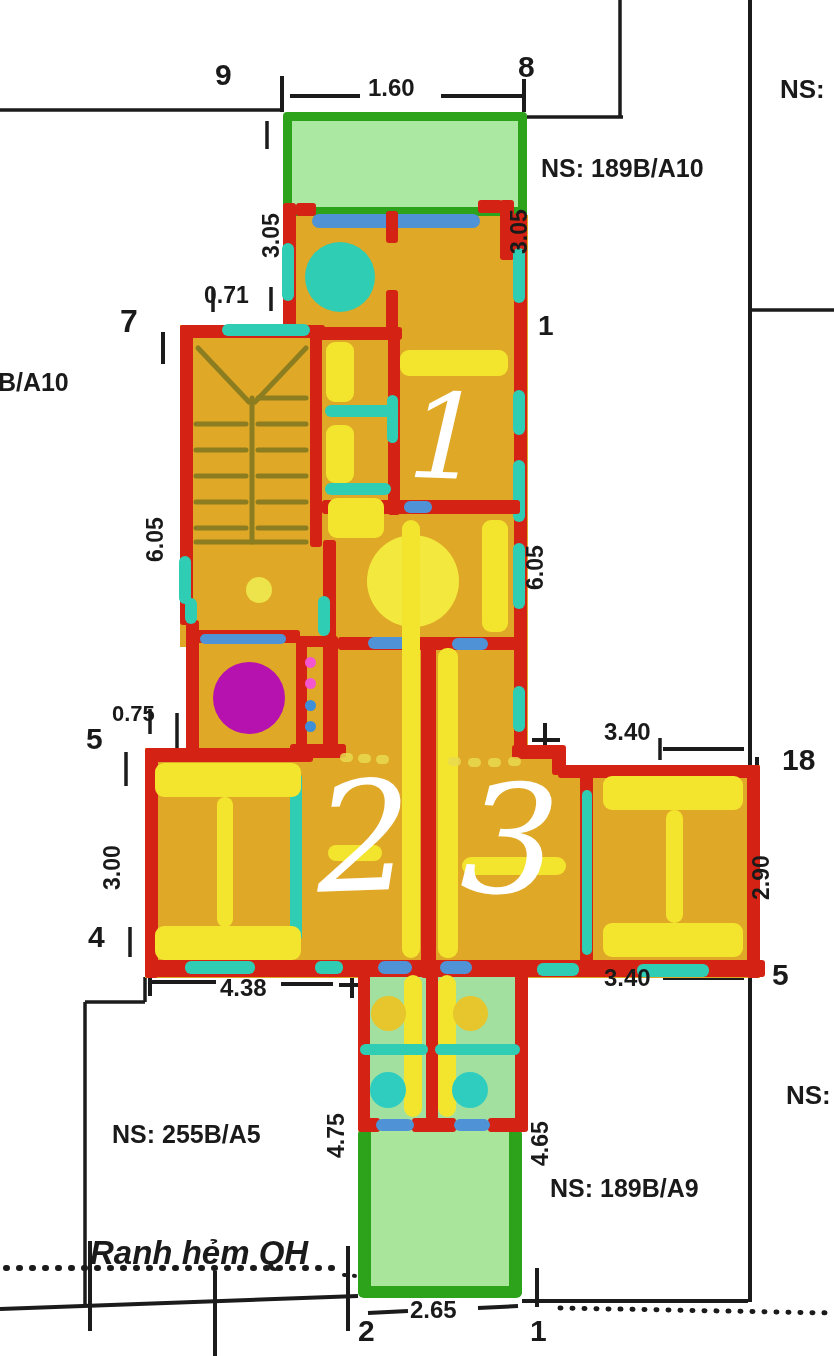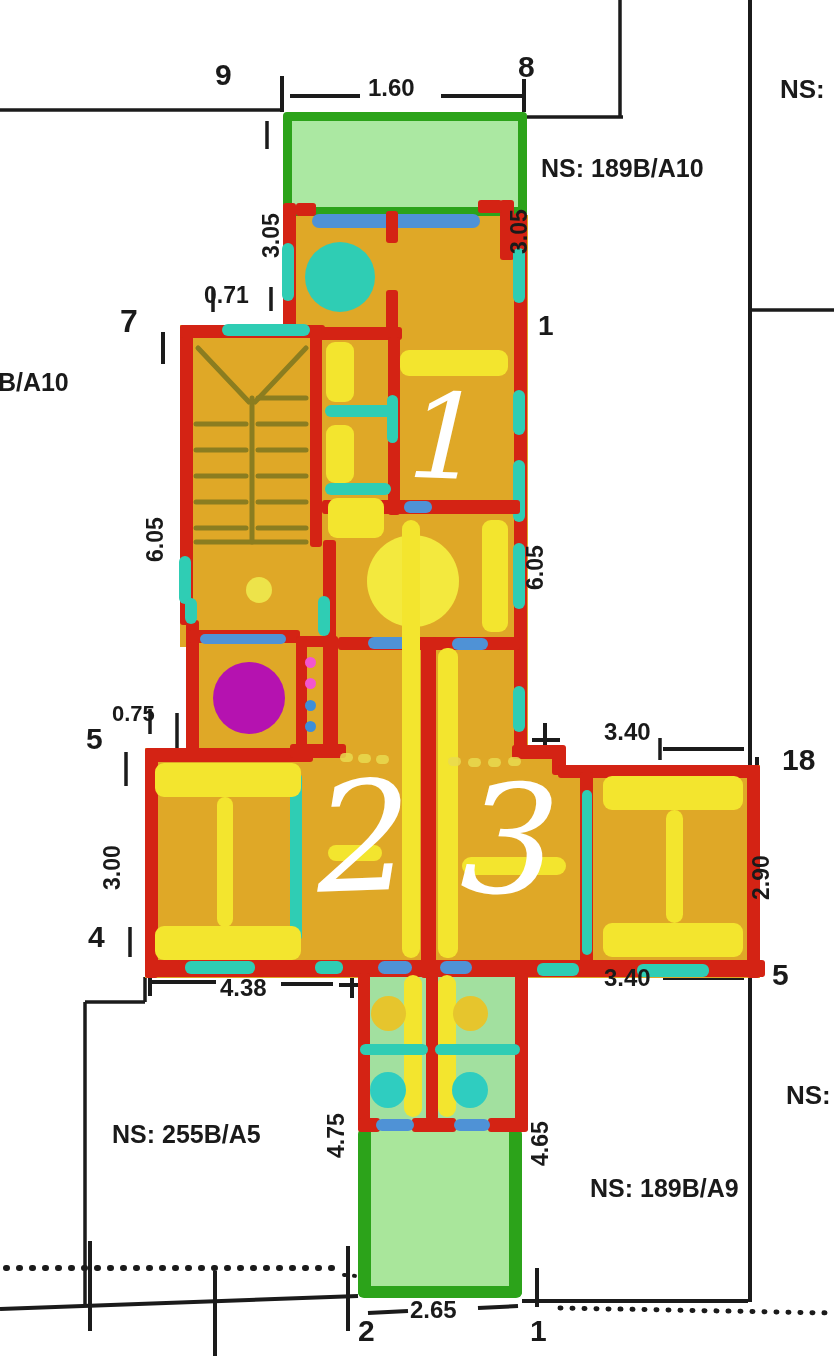--- a/index.html
+++ b/index.html
@@ -239,16 +239,17 @@
   <div class="vd" style="left:524px;top:590px;">6.05</div>
   <div class="vd" style="left:101px;top:890px;">3.00</div>
   <div class="vd" style="left:750px;top:900px;">2.90</div>
   <div class="vd" style="left:325px;top:1158px;">4.75</div>
   <div class="vd" style="left:529px;top:1166px;">4.65</div>
 
   <div class="lb" style="left:780px;top:76px;font-size:26px;">NS:</div>
   <div class="lb" style="left:541px;top:156px;font-size:25px;">NS: 189B/A10</div>
   <div class="lb" style="left:-16px;top:370px;font-size:25px;">9B/A10</div>
   <div class="lb" style="left:112px;top:1122px;font-size:25px;">NS: 255B/A5</div>
-  <div class="lb" style="left:550px;top:1176px;font-size:25px;margin-left:40px;">NS: 189B/A9</div>
+  <div class="lb" style="left:550px;top:1176px;font-size:25px;">NS: 189B/A9</div>
   <div class="lb" style="left:786px;top:1082px;font-size:26px;">NS:</div>
+  <div class="lb" style="left:90px;top:1236px;font-size:33px;font-style:italic;">Ranh hẻm QH</div>
 
 </div>
 
 </body></html>

